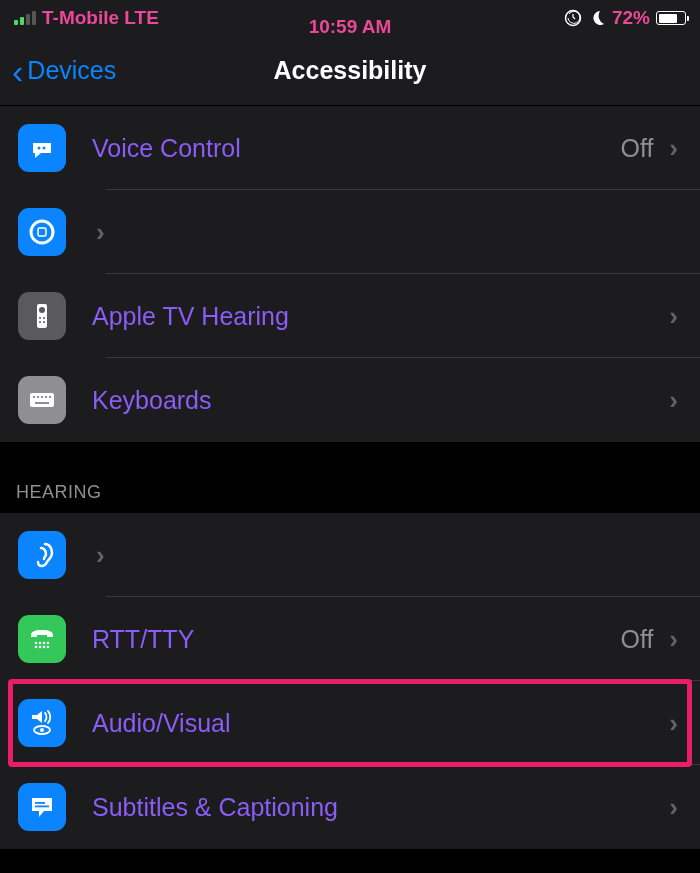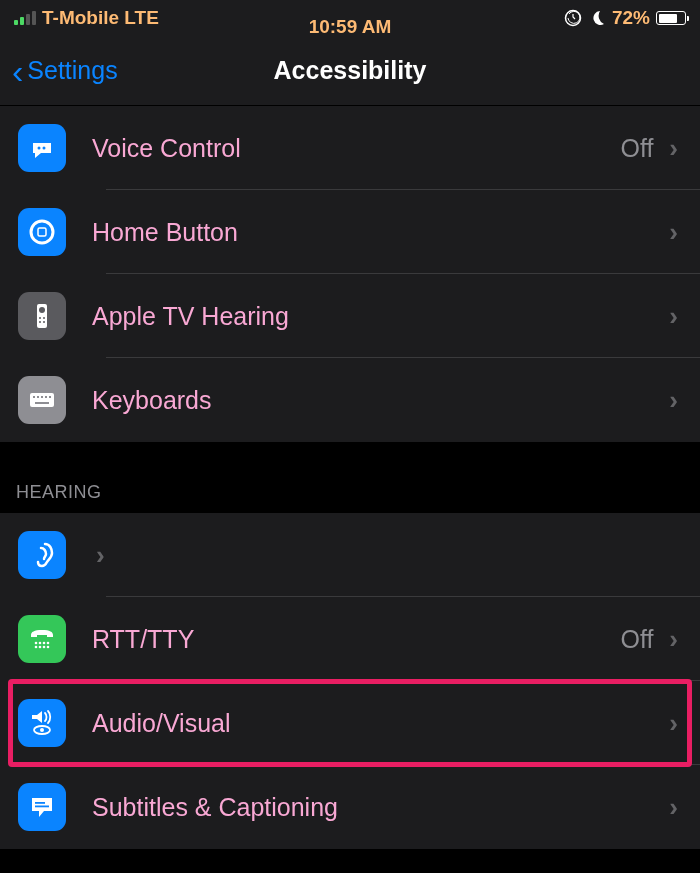--- a/index.html
+++ b/index.html
@@ -17,21 +17,21 @@
     }
     .status-bar {
       height: 36px;
       background: #1c1c1e;
       display: flex;
       align-items: center;
       justify-content: space-between;
       padding: 0 14px;
       font-size: 19px;
       font-weight: 600;
-      color: #fdba74;
+      color: #ec4899;
     }
     .status-left {
       display: flex;
       align-items: center;
       gap: 6px;
     }
     .signal-bars {
       display: flex;
       align-items: flex-end;
       gap: 2px;
@@ -144,21 +144,21 @@
       border-radius: 11px;
       margin-right: 26px;
       display: flex;
       align-items: center;
       justify-content: center;
       flex-shrink: 0;
     }
     .row-label {
       flex: 1;
       font-size: 25px;
-      color: #f9a8d4;
+      color: #8b5cf6;
     }
     .row-value {
       font-size: 25px;
       color: #8e8e93;
       margin-right: 12px;
     }
     .row-chevron {
       color: #636366;
       font-size: 26px;
       font-weight: 600;
@@ -211,21 +211,21 @@
     <span>72%</span>
     <div class="battery-icon">
         <div class="battery-fill"></div>
       </div>
   </div>
 </div>
 
 <div class="nav-bar">
   <div class="back-button">
     <span class="back-chevron">‹</span>
-    <span>Settings</span>
+    <span>Devices</span>
   </div>
   <div class="nav-title">Accessibility</div>
 </div>
 
 <div class="section">
   <div class="row">
     <div class="row-icon icon-blue">
       <svg width="30" height="30" viewBox="0 0 30 30">
           <path d="M6 10 L24 10 L24 20 L14 20 L8 25 L8 20 L6 20 Z" fill="#fff"></path>
           <circle cx="12" cy="15" r="1.5" fill="#0a84ff"></circle>
@@ -237,21 +237,20 @@
     <div class="row-chevron">›</div>
     <div class="row-divider"></div>
   </div>
   <div class="row">
     <div class="row-icon icon-blue">
       <svg width="30" height="30" viewBox="0 0 30 30">
           <circle cx="15" cy="15" r="11" fill="none" stroke="#fff" stroke-width="3"></circle>
           <rect x="11" y="11" width="8" height="8" rx="1.5" fill="none" stroke="#fff" stroke-width="1.5"></rect>
         </svg>
     </div>
-    <div class="row-label">Home Button</div>
     <div class="row-chevron">›</div>
     <div class="row-divider"></div>
   </div>
   <div class="row">
     <div class="row-icon icon-darkgray">
       <svg width="30" height="30" viewBox="0 0 30 30">
           <rect x="10" y="3" width="10" height="24" rx="2" fill="#fff"></rect>
           <circle cx="15" cy="9" r="3" fill="#5a5a5e"></circle>
           <circle cx="13" cy="17" r="1" fill="#5a5a5e"></circle>
           <circle cx="17" cy="17" r="1" fill="#5a5a5e"></circle>

